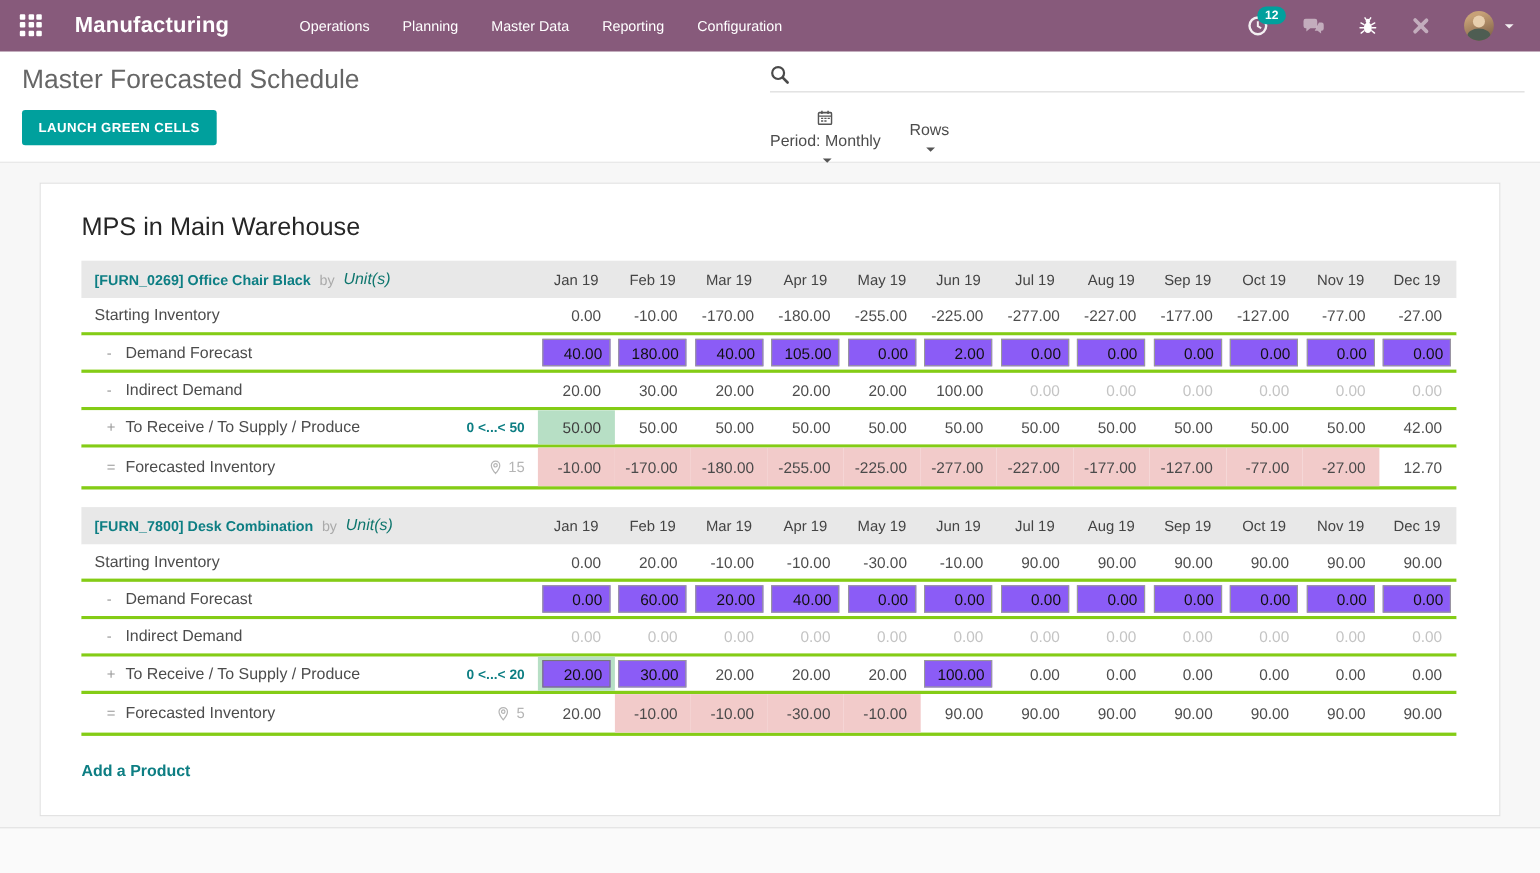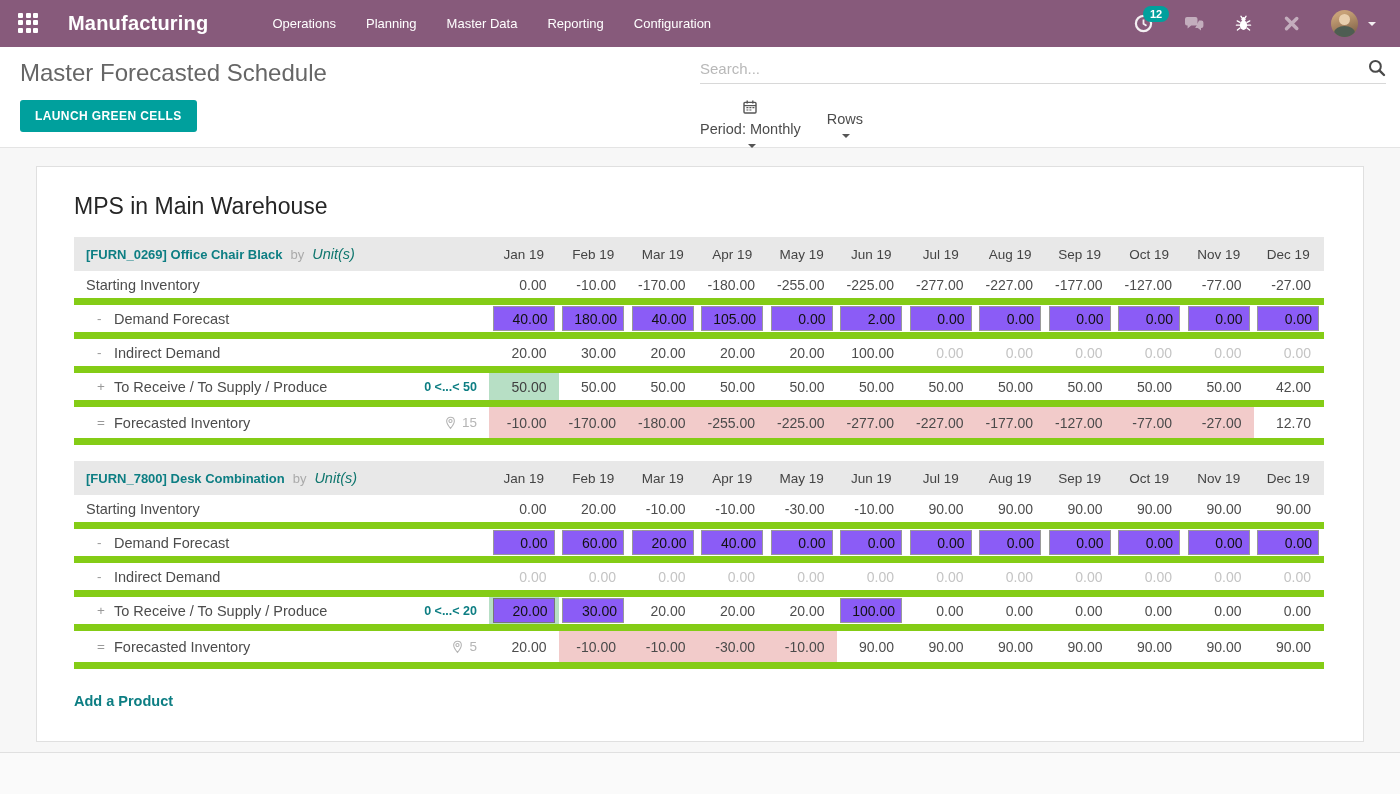--- a/index.html
+++ b/index.html
@@ -46,21 +46,21 @@
     border-top:4.5px solid #555; margin-left:3px; }
 
   
   .content { background:#f7f7f7; height:605px; padding:18px 36px 0; border-bottom:1px solid #e0e0e0; }
   .card { background:#fff; border:1px solid #e0e0e0; height:576px; padding:26px 37px 0; }
   .mps-heading { font-size:23px; color:#262626; font-weight:400; margin-bottom:17px; }
 
   .mps-table { width:1250px; }
   .mps-table + .mps-table { margin-top:16px; }
   .mps-row { display:flex; align-items:stretch; height:34px; background:#fff;
-    border-bottom:7px solid #84cc16; }
+    border-bottom:3px solid #84cc16; }
   .mps-row > div { display:flex; align-items:center; }
   .mps-header { background:#e8e8e8; border-bottom:none; }
   .row-forecasted-inventory { height:38px; }
 
   .label-zone { width:355px; padding-left:12px; }
   .badge-zone { width:60px; justify-content:flex-end; padding-right:12px; white-space:nowrap; }
   .prefix { width:17px; margin-left:11px; color:#999; font-size:13.5px; flex:none; }
   .row-label { font-size:14.5px; color:#4c4c4c; }
   .prod-name { color:#0d7e83; font-weight:700; font-size:13px; cursor:pointer; }
   .prod-by { color:#aaa; font-size:13px; margin:0 8px; }
@@ -143,21 +143,20 @@
     <span class="caret-w"></span>
   </div>
 </header>
 
 <section class="control-panel">
   <h1 class="cp-title">Master Forecasted Schedule</h1>
   <button class="launch-btn">LAUNCH GREEN CELLS</button>
 
   <div class="cp-right">
     <div class="search-row">
-      <input class="search-input" placeholder="Search..." style="">
       <svg width="18" height="18" viewBox="0 0 18 18">
         <circle cx="7.4" cy="7.4" r="5.4" fill="none" stroke="#4a4a4a" stroke-width="2"></circle>
         <path d="M11.6 11.6 16 16" stroke="#4a4a4a" stroke-width="2.4" stroke-linecap="round"></path>
       </svg>
     </div>
     <div class="filters-row">
       <div class="filter-item">
         <svg width="14" height="14" viewBox="0 0 14 14">
           <rect x="1" y="2.4" width="12" height="10.6" rx="1" fill="none" stroke="#555" stroke-width="1.4"></rect>
           <path d="M1 5.6h12" stroke="#555" stroke-width="1.2"></path>

